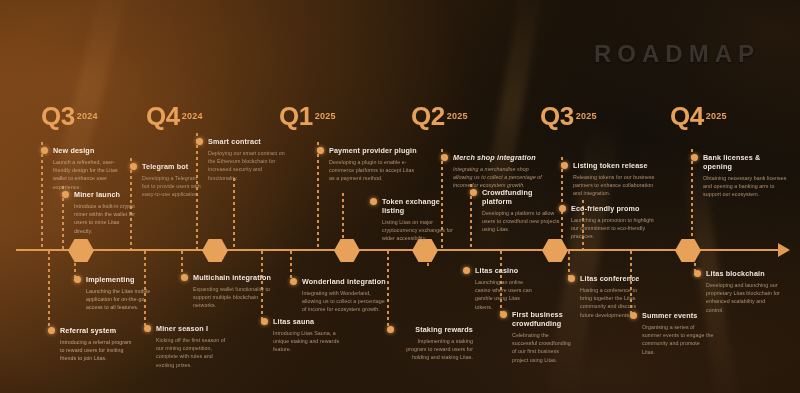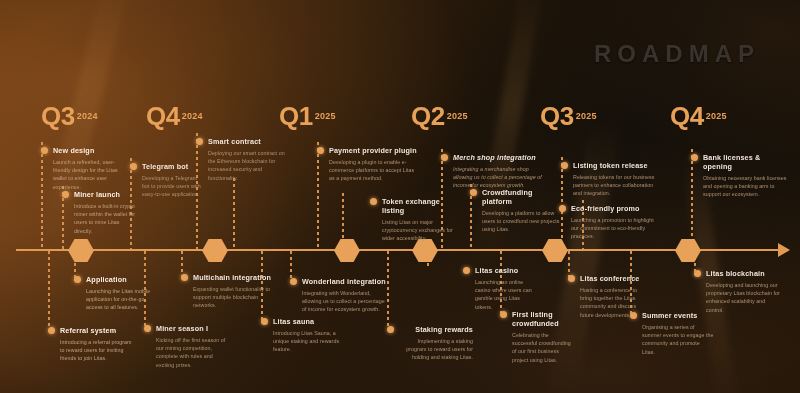--- a/index.html
+++ b/index.html
@@ -238,21 +238,21 @@
   </div>
 
   <div class="card warm" style="left:60px; top:326px; width:72px;">
     <div class="bullet"></div>
     <div class="ttl">Referral system</div>
     <div class="desc">Introducing a referral program to reward users for inviting friends to join Litas.</div>
   </div>
 
   <div class="card warm" style="left:86px; top:275px; width:66px;">
     <div class="bullet"></div>
-    <div class="ttl">Application</div>
+    <div class="ttl">Implementing</div>
     <div class="desc">Launching the Litas mobile application for on-the-go access to all features.</div>
   </div>
 
   <div class="card" style="left:193px; top:273px; width:80px;">
     <div class="bullet"></div>
     <div class="ttl">Multichain integration</div>
     <div class="desc">Expanding wallet functionality to support multiple blockchain networks.</div>
   </div>
 
   <div class="card" style="left:156px; top:324px; width:70px;">
@@ -280,21 +280,21 @@
   </div>
 
   <div class="card" style="left:439px; top:266px; width:62px;margin-left:36px;">
     <div class="bullet"></div>
     <div class="ttl">Litas casino</div>
     <div class="desc">Launching an online casino where users can gamble using Litas tokens.</div>
   </div>
 
   <div class="card" style="left:512px; top:310px; width:62px;">
     <div class="bullet"></div>
-    <div class="ttl">First listing crowdfunded</div>
+    <div class="ttl">First business crowdfunding</div>
     <div class="desc">Celebrating the successful crowdfunding of our first business project using Litas.</div>
   </div>
 
   <div class="card" style="left:580px; top:274px; width:70px;">
     <div class="bullet"></div>
     <div class="ttl">Litas conference</div>
     <div class="desc">Hosting a conference to bring together the Litas community and discuss future developments.</div>
   </div>
 
   <div class="card" style="left:642px; top:311px; width:72px;">

